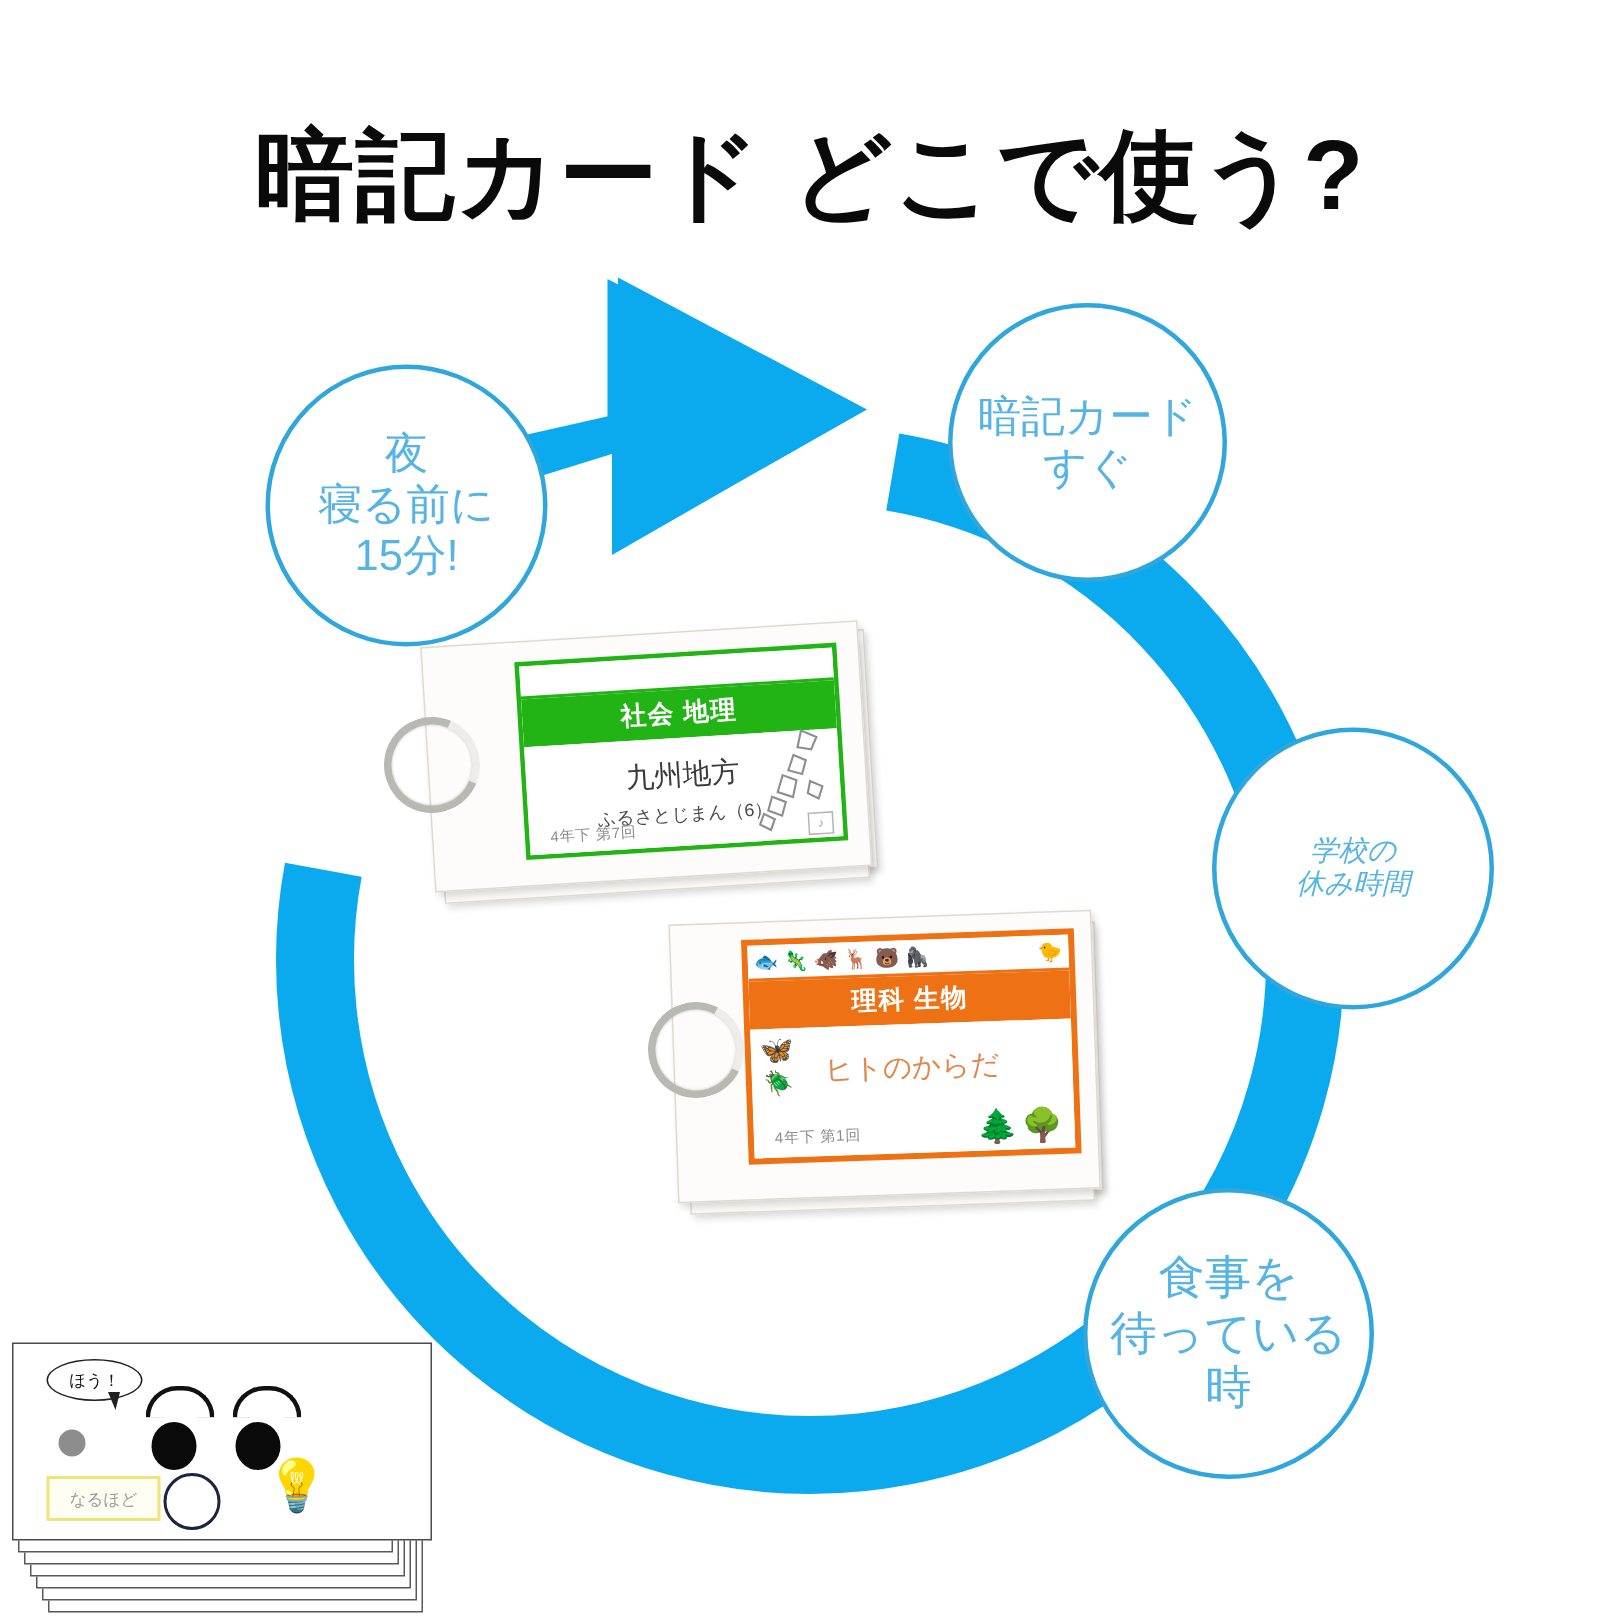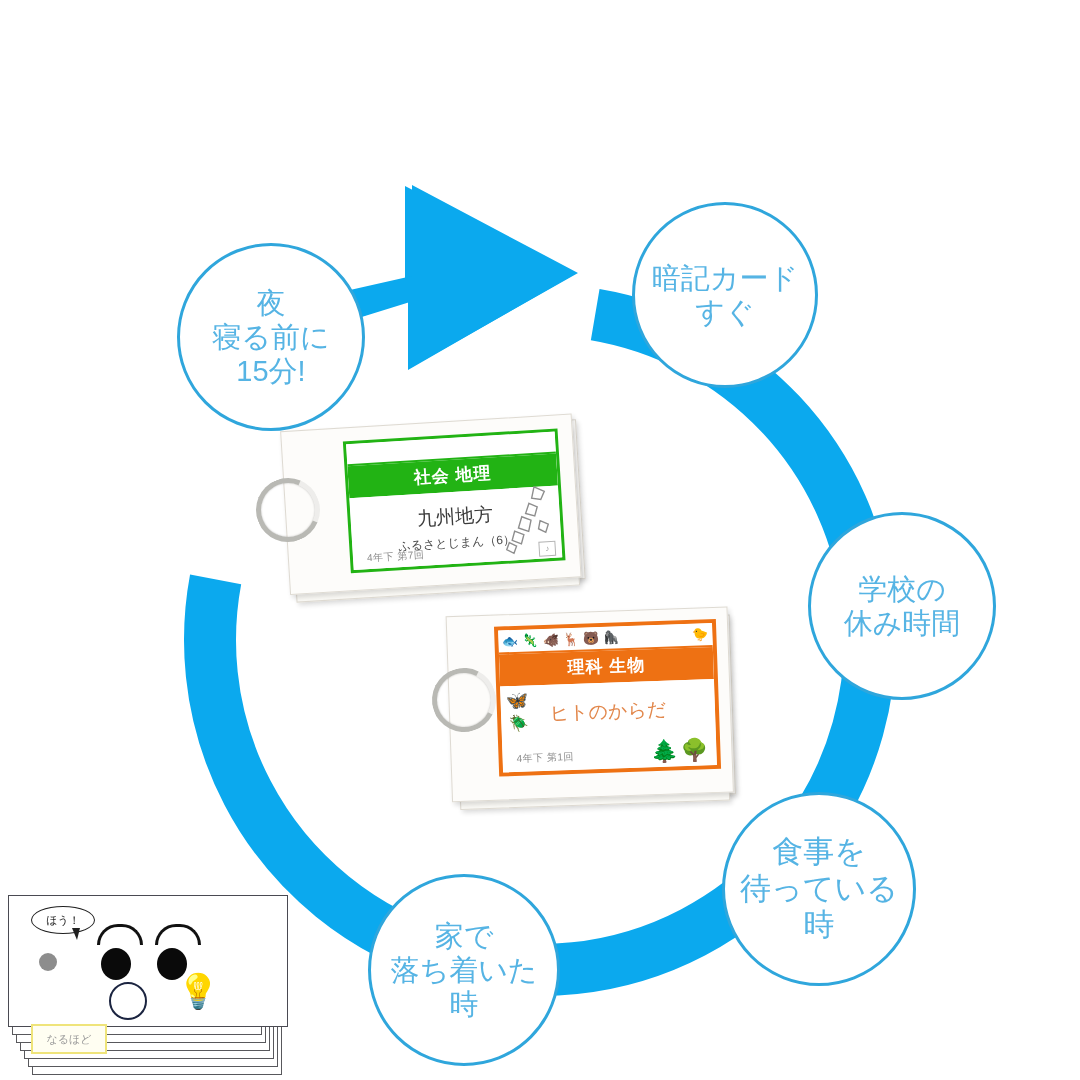--- a/index.html
+++ b/index.html
@@ -191,21 +191,21 @@
     width: 18px; height: 18px; border-radius: 50%;
     background: #8d8d8d;
   }
   .naruhodo {
     position: absolute; left: 22px; top: 88px;
     width: 72px; height: 26px;
     border: 2px solid #efe47a;
     background: #fffef2;
     color: #9a9a9a;
     font-size: 11px;
-    display: flex; align-items: center; justify-content: center; margin-top: 40px;
+    display: flex; align-items: center; justify-content: center;
   }
   .eye {
     position: absolute; width: 30px; height: 32px;
     border-radius: 50%; background: #0a0a0a;
   }
   .brow {
     position: absolute; width: 40px; height: 18px;
     border: 3px solid #111111;
     border-bottom: none;
     border-radius: 22px 22px 0 0;
@@ -220,49 +220,47 @@
   .bulb {
     position: absolute; left: 168px; top: 78px;
     font-size: 34px; color: #f2cf2a; line-height: 1;
   }
 </style>
 </head>
 <body>
 
 <div id="stage">
 
+  <div class="maintitle">暗記カード どこで使う?</div>
 
   <svg id="cycle" viewBox="0 0 1080 1080">
 
     <g>
       <circle cx="540" cy="640" r="330" fill="none" stroke="#0BA9EE" stroke-width="52" stroke-dasharray="1560 520" stroke-dashoffset="-90" transform="rotate(-96 540 640)"></circle>
     </g>
 
     <g>
       <path d="M345 293 L405 293 L405 186 L575 274 L408 370 L408 300 L352 320 Z" fill="#0BA9EE"></path>
       <path d="M350 290 L412 276 L412 185 L578 273 L410 368 L410 302 L352 320 Z" fill="#0BA9EE"></path>
     </g>
   </svg>
 
   <div class="node" style="left:177px; top:243px; width:188px; height:188px; font-size:29px;">夜
 寝る前に
 15分!</div>
 
   <div class="node" style="left:632px; top:202px; width:186px; height:186px; font-size:29px;">暗記カード
 すぐ</div>
 
-  <div class="node" style="left:808px; top:512px; width:188px; height:188px; font-size:29px;">学校の
+  <div class="node" style="left:808px; top:485px; width:188px; height:188px; font-size:19px;font-style:italic;">学校の
 休み時間</div>
 
   <div class="node" style="left:722px; top:792px; width:194px; height:194px; font-size:31px;">食事を
 待っている時</div>
 
-  <div class="node" style="left:368px; top:874px; width:192px; height:192px; font-size:29px;">家で
-落ち着いた
-時</div>
 
 
   <div class="bundle" style="left:286px; top:418px; width:300px; height:210px; transform:rotate(-3.5deg);">
     <div class="paperstack" style="left:12px; top:10px; width:282px; height:158px;"></div>
     <div class="paperstack" style="left:6px; top:16px; width:282px; height:158px; background:#fbfaf6;"></div>
     <div class="paperstack" style="left:0px; top:4px; width:290px; height:162px;"></div>
 
     <div class="card green" style="left:62px; top:18px; width:215px; height:132px;">
       <div class="card-strip"></div>
       <div class="card-banner">社会 地理</div>

